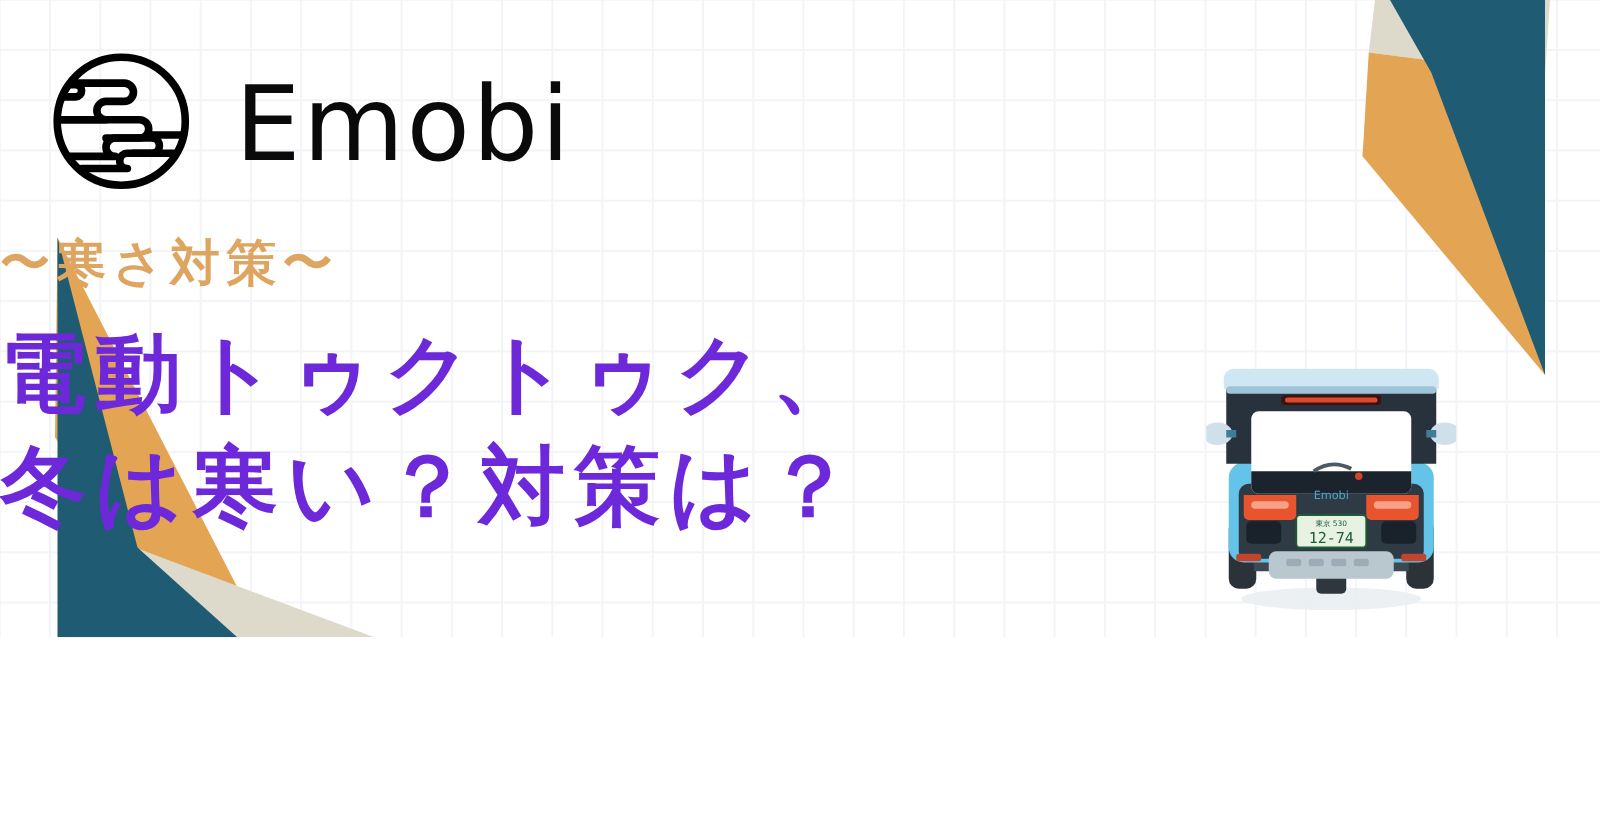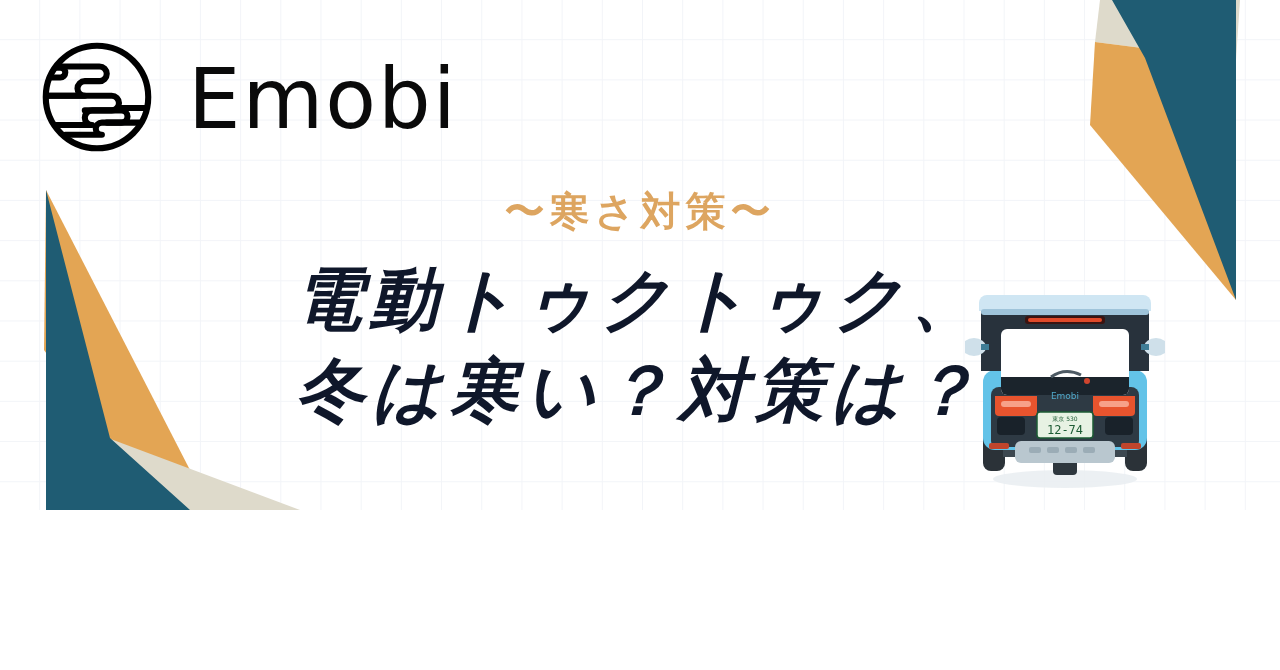--- a/index.html
+++ b/index.html
@@ -77,41 +77,39 @@
     font-family: "DejaVu Sans", sans-serif;
     transform: translateY(2px);
   }
 
   
   .headline-block {
     position: absolute;
     left: 0;
     right: 0;
     top: 186px;
-    text-align: center;
     z-index: 4;
   }
   .eyebrow {
     font-size: 40px;
     font-weight: 700;
     letter-spacing: 5px;
     color: #dda560;
     line-height: 1.25;
     font-family: "DejaVu Sans", sans-serif;
   }
   .headline {
     margin-top: 18px;
     font-size: 69px;
     font-weight: 700;
     letter-spacing: 7px;
     line-height: 1.32;
-    color: #0f172a;
+    color: #6d28d9;
     font-family: "DejaVu Sans", sans-serif;
     white-space: pre-line;
-    font-style: italic;
   }
 
   
   .vehicle {
     position: absolute;
     right: 115px;
     bottom: 10px;
     width: 200px;
     height: 235px;
     z-index: 6;

